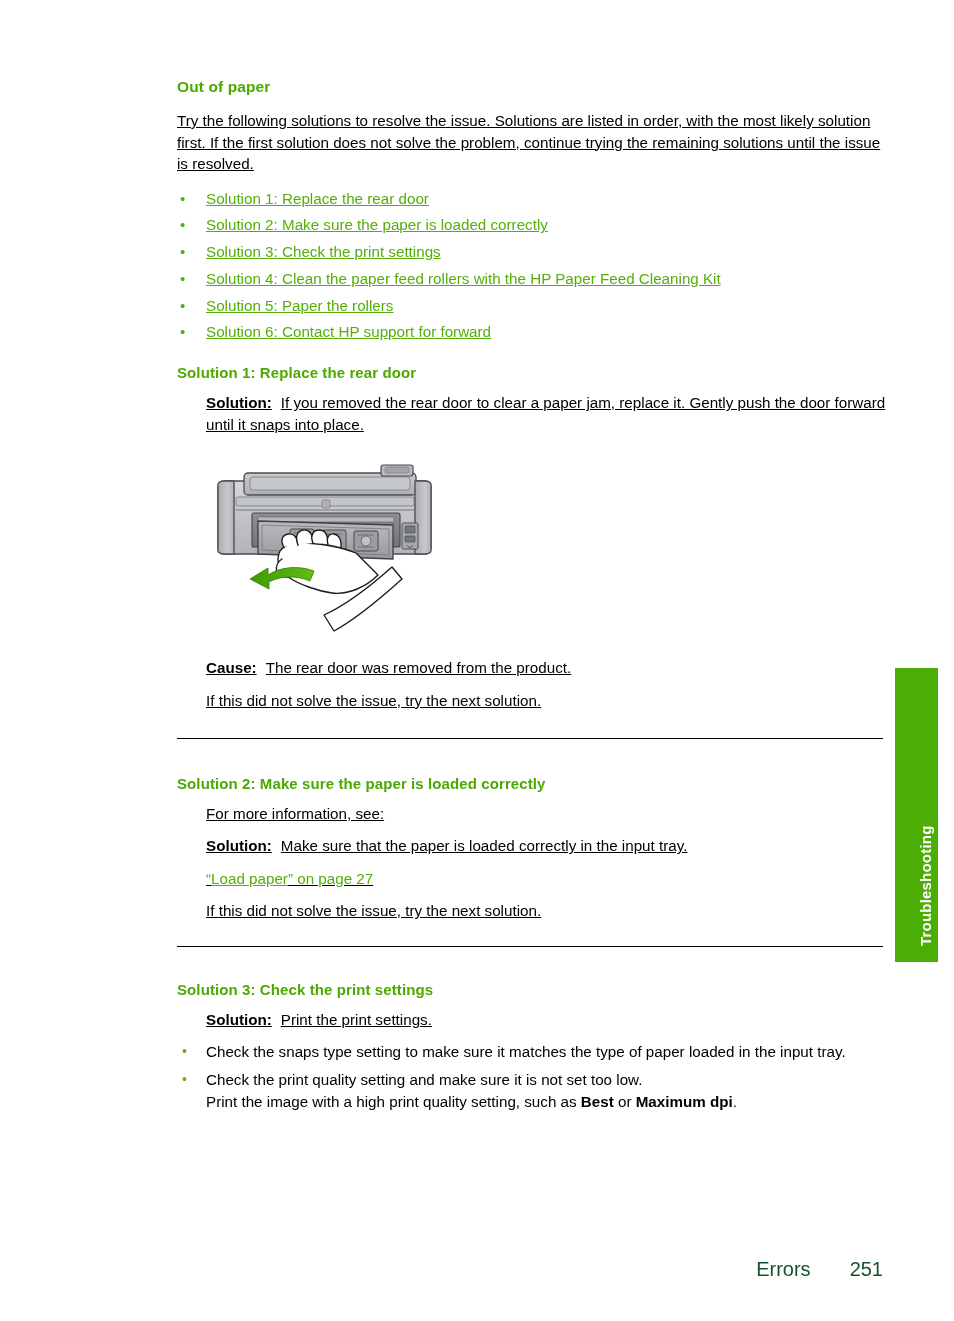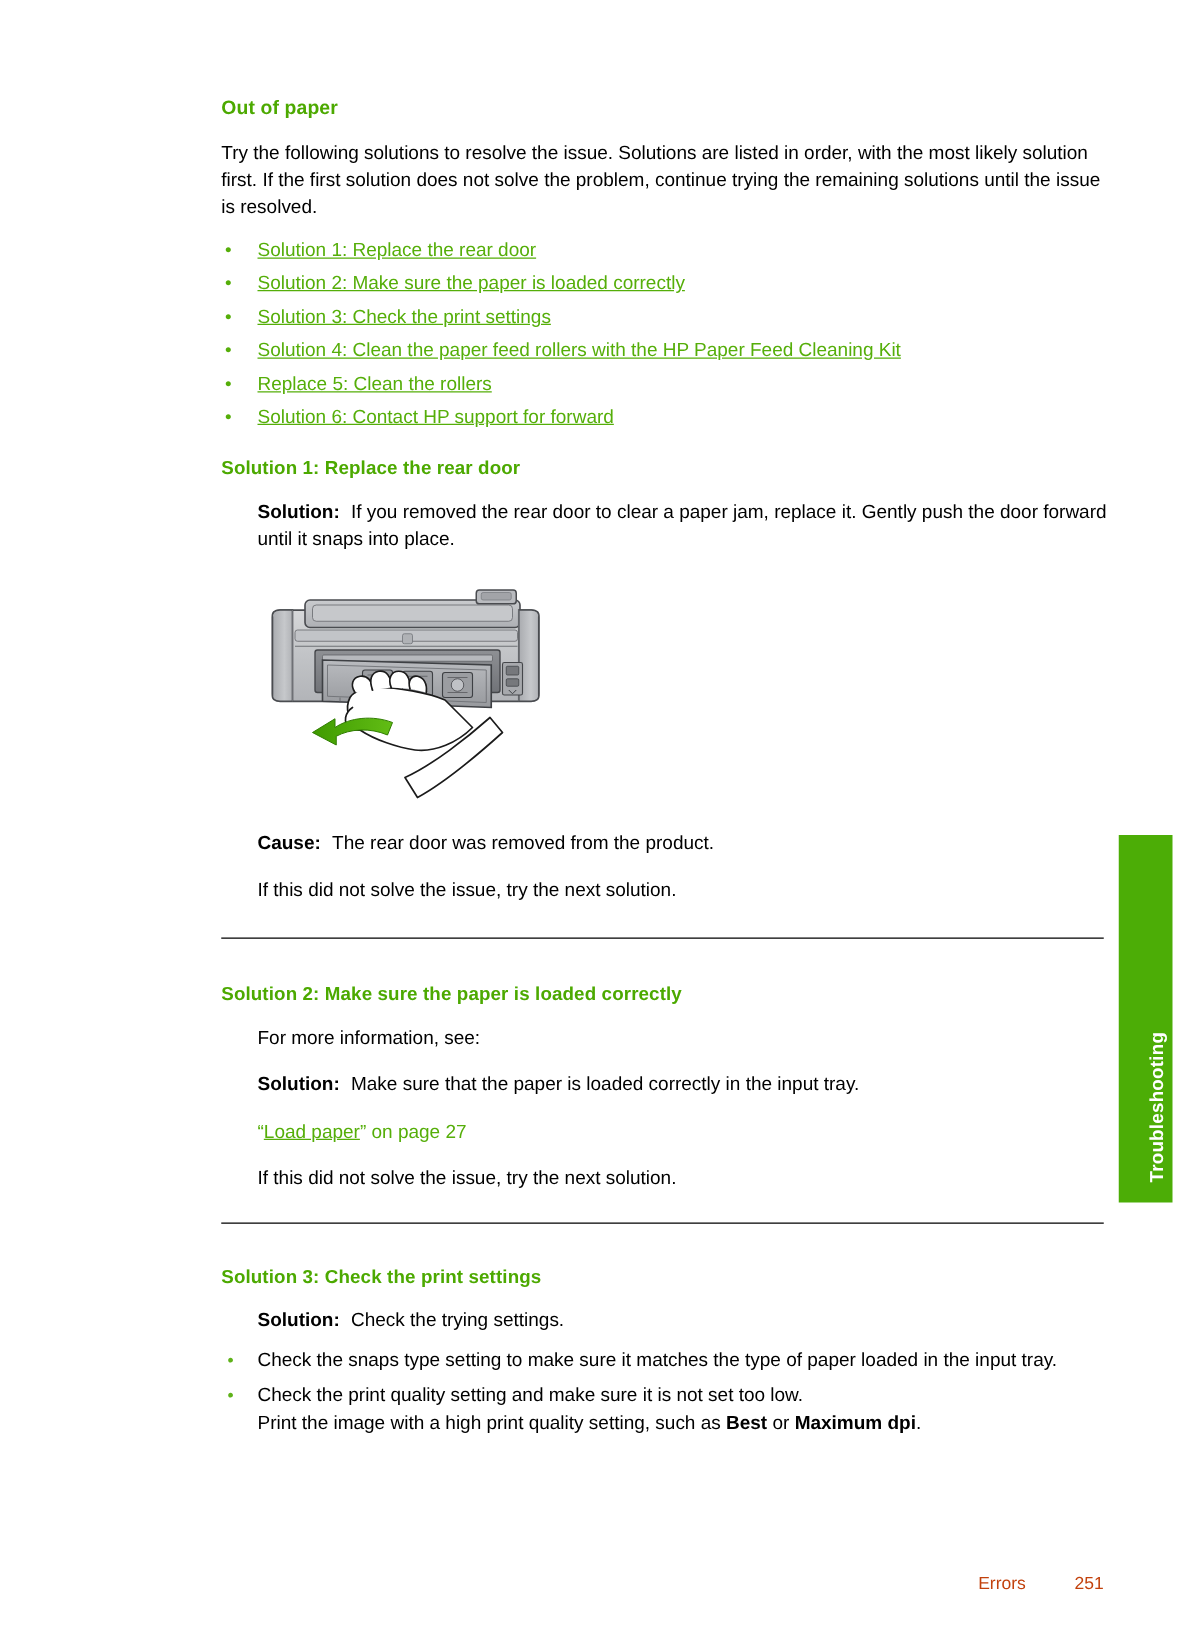--- a/index.html
+++ b/index.html
@@ -39,22 +39,23 @@
     font-weight: bold;
     color: #4CA900;
     margin: 0 0 11px 0;
     letter-spacing: 0.1px;
   }
 
   
   .para {
     font-size: 15.2px;
     line-height: 1.42;
-    margin: 16px 0 14px 0;
+    margin: 4px 0 14px 0;
     color: #000000;
+    text-decoration: underline;
   }
   .indent {
     margin-left: 29px;
     width: 681px;
   }
   .para-tight {
     margin-bottom: 11px;
   }
   .lbl {
     font-weight: bold;
@@ -149,22 +150,22 @@
     top: 278px;
   }
 
   
   .footer {
     position: absolute;
     left: 177px;
     top: 1258px;
     width: 706px;
     text-align: right;
-    color: #c2410c;
-    font-size: 14px;
+    color: #14532d;
+    font-size: 20px;
   }
   .footer .f-label {
     margin-right: 39px;
   }
 
   
   .figure {
     margin: 20px 0 22px 29px;
     width: 250px;
     height: 180px;
@@ -193,21 +194,21 @@
       <li>
         <span class="bullet">•</span>
         <a class="xref">Solution 3: Check the print settings</a>
       </li>
       <li>
         <span class="bullet">•</span>
         <a class="xref">Solution 4: Clean the paper feed rollers with the HP Paper Feed Cleaning Kit</a>
       </li>
       <li>
         <span class="bullet">•</span>
-        <a class="xref">Replace 5: Clean the rollers</a>
+        <a class="xref">Solution 5: Paper the rollers</a>
       </li>
       <li>
         <span class="bullet">•</span>
         <a class="xref">Solution 6: Contact HP support for forward</a>
       </li>
     </ul>
 
     <h2 class="h-solution">Solution 1: Replace the rear door</h2>
 
     <p class="para indent para-tight">
@@ -338,21 +339,21 @@
     </p>
 
 
     <p class="para indent" style="margin-bottom:24px;">If this did not solve the issue, try the next solution.</p>
 
     <hr class="rule">
 
     <h2 class="h-solution" style="margin-top:34px;">Solution 3: Check the print settings</h2>
 
     <p class="para indent para-tight">
-      <span class="lbl">Solution:</span><span class="lbl-gap"></span><span>Check the trying settings.</span>
+      <span class="lbl">Solution:</span><span class="lbl-gap"></span><span>Print the print settings.</span>
     </p>
 
     <ul class="bul indent">
       <li>
         <span class="bullet">•</span>
         <span>Check the snaps type setting to make sure it matches the type of paper loaded in the input tray.</span>
       </li>
       <li>
         <span class="bullet">•</span>
         <span>Check the print quality setting and make sure it is not set too low.</span>

